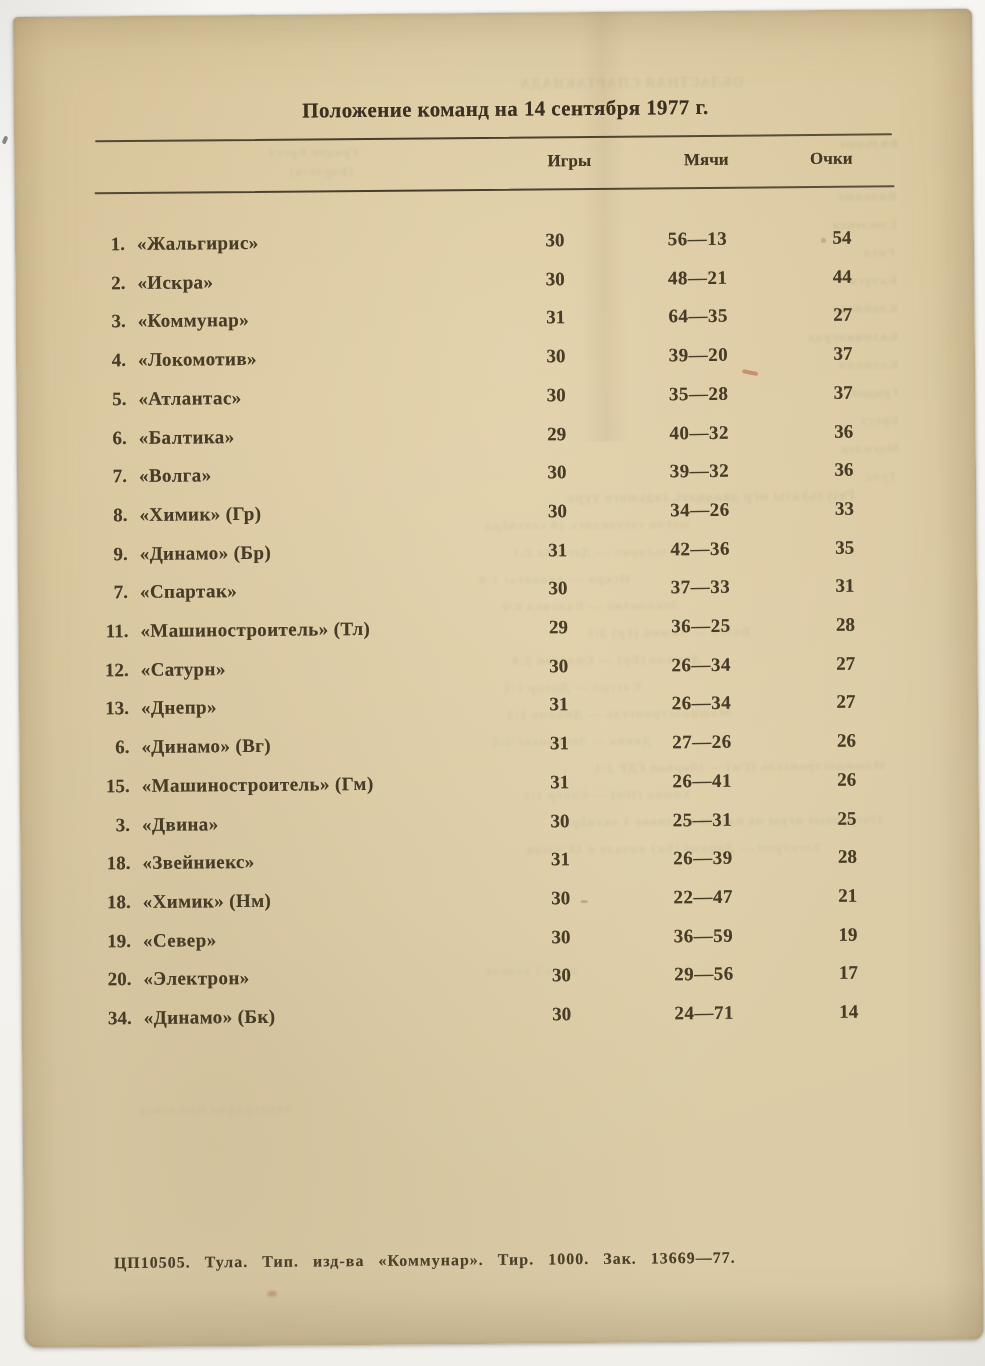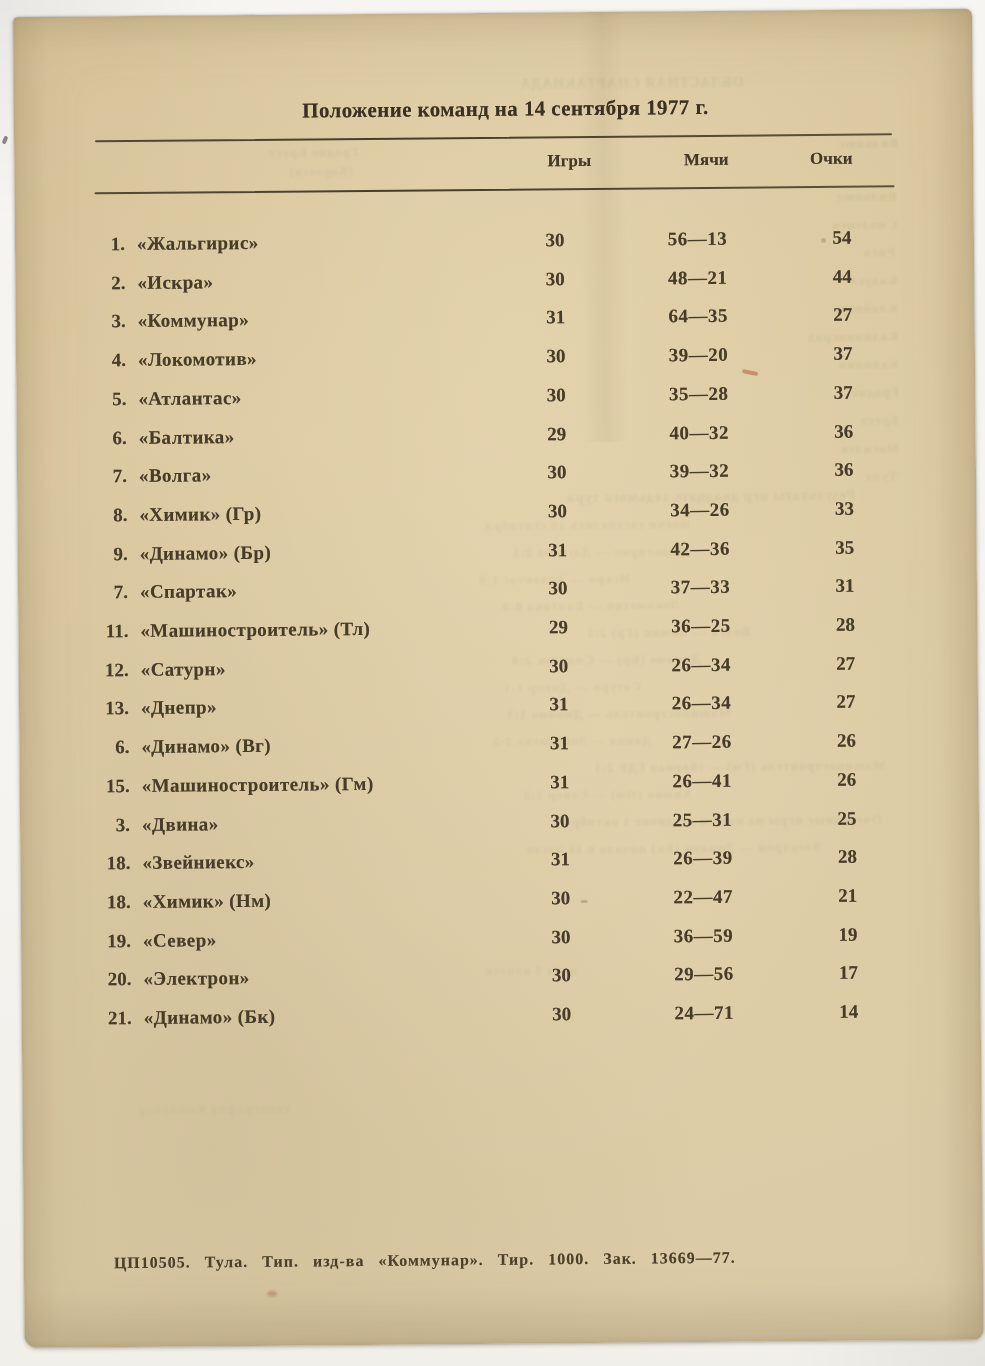--- a/index.html
+++ b/index.html
@@ -303,21 +303,21 @@
         <span class="c c-points">19</span>
       </div>
         <div class="row" style="top: 943.3px;">
         <span class="c c-num">20.</span>
         <span class="c c-name">«Электрон»</span>
         <span class="c c-games">30</span>
         <span class="c c-goals">29—56</span>
         <span class="c c-points">17</span>
       </div>
         <div class="row" style="top: 982px;">
-        <span class="c c-num">21.</span>
+        <span class="c c-num">34.</span>
         <span class="c c-name">«Динамо» (Бк)</span>
         <span class="c c-games">30</span>
         <span class="c c-goals">24—71</span>
         <span class="c c-points">14</span>
       </div>
       </div>
 
     <div class="abs print-footer">ЦП10505. Тула. Тип. изд-ва «Коммунар». Тир. 1000. Зак. 13669—77.</div>
 
   </div>

